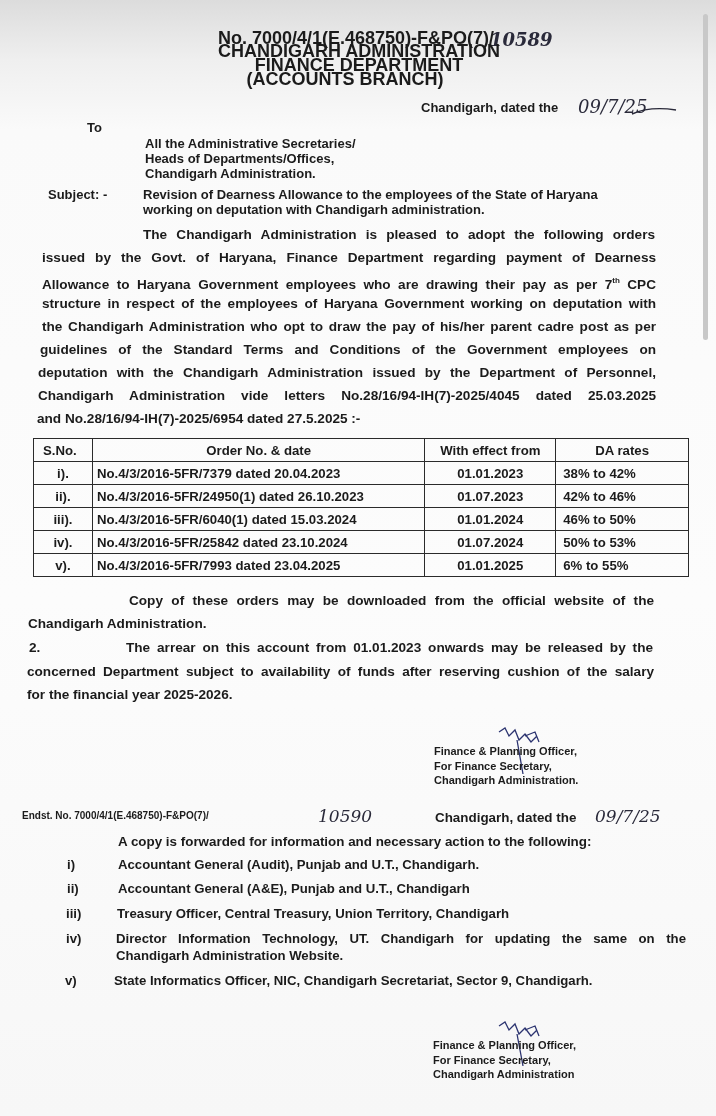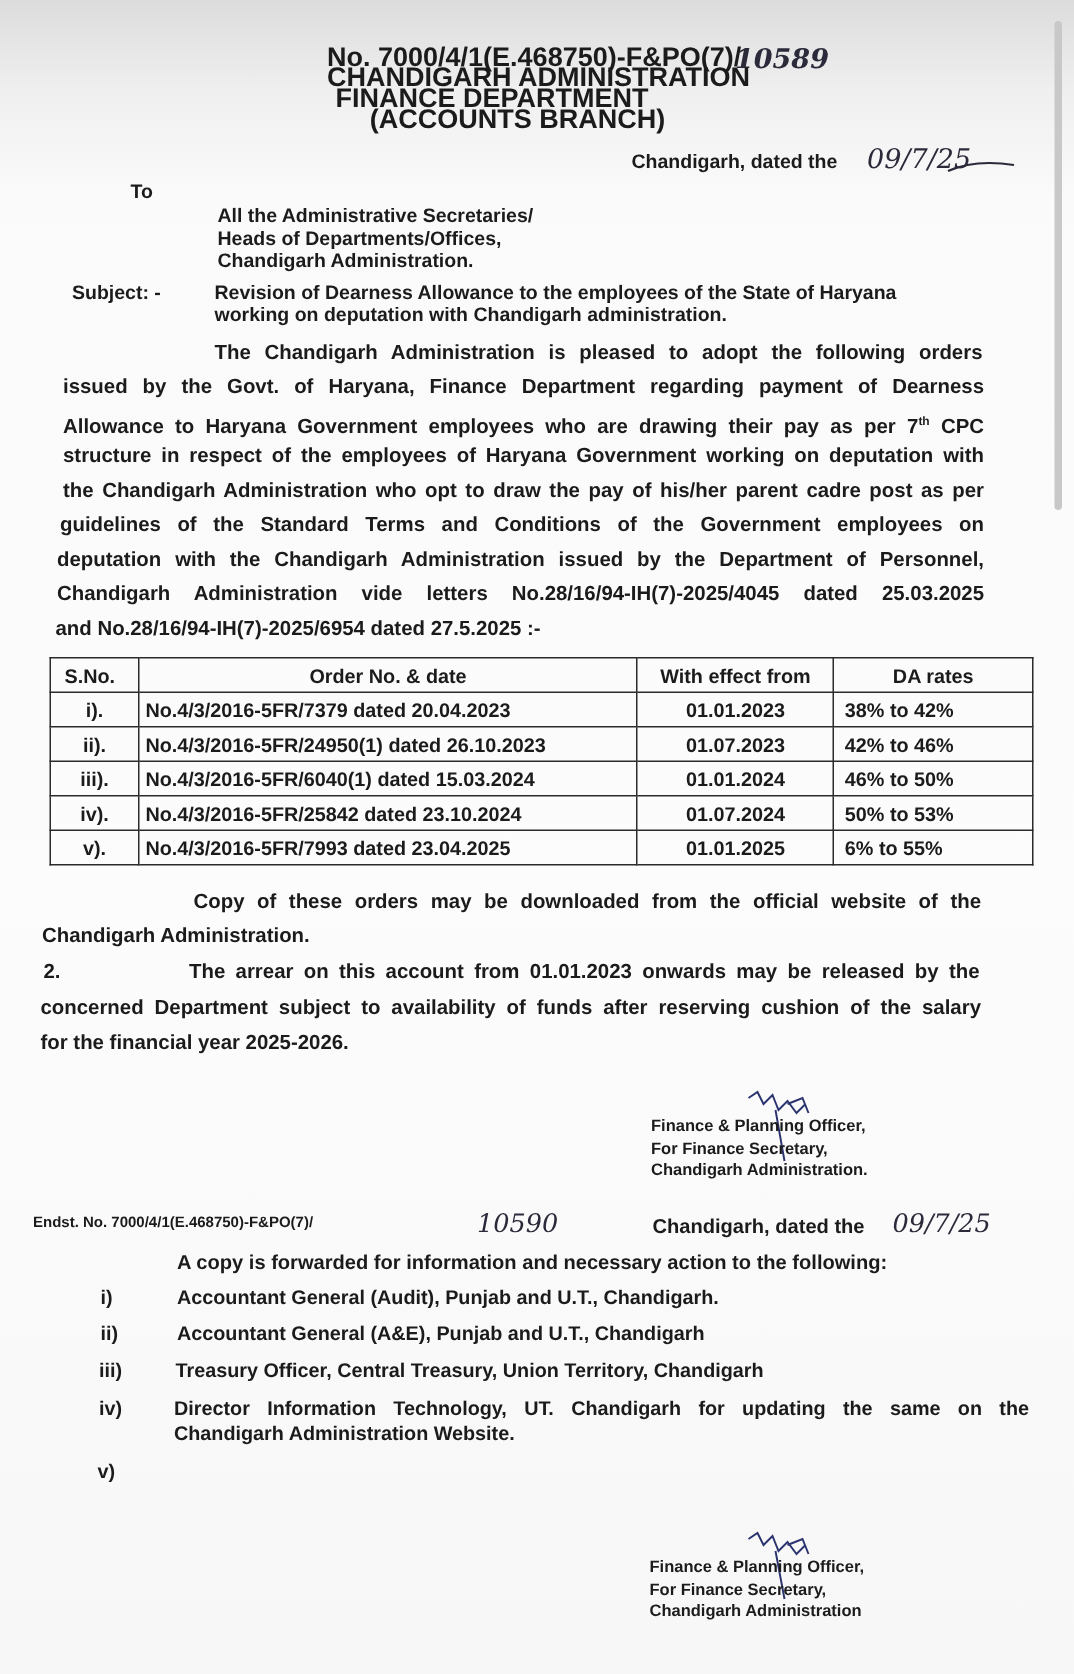--- a/index.html
+++ b/index.html
@@ -36,21 +36,21 @@
     .copy-item { position: absolute; font-size: 13.2px; font-weight: bold; white-space: nowrap; }
   </style>
 </head>
 <body>
 
 <div class="page">
 
   <div class="abs hdr" style="left:218px; top:31px; width:250px;">No. 7000/4/1(E.468750)-F&amp;PO(7)/</div>
   <div class="abs hw" style="left:490px; top:29px; font-size:18px;font-weight:bold;">10589</div>
   <div class="abs hdr" style="left:218px; top:44px; width:254px;">CHANDIGARH ADMINISTRATION</div>
-  <div class="abs hdr" style="left:201px; top:58px; width:254px;">FINANCE DEPARTMENT</div>
+  <div class="abs hdr" style="left:232px; top:58px; width:254px;">FINANCE DEPARTMENT</div>
   <div class="abs hdr" style="left:218px; top:72px; width:254px;">(ACCOUNTS BRANCH)</div>
 
   <div class="abs b13" style="left:421px; top:100px;">Chandigarh, dated the</div>
   <div class="abs hw" style="left:578px; top:96px; font-size:18px;">09/7/25</div>
   <svg class="abs" style="left:630px; top:104px;" width="50" height="14">
     <path d="M2 10 Q 20 2 46 6" stroke="#2a2a3a" stroke-width="1.4" fill="none"></path>
   </svg>
 
   <div class="abs b13" style="left:51px; top:120px;margin-left:36px;">To</div>
   <div class="abs b13" style="left:145px; top:136px; line-height:15px;">All the Administrative Secretaries/</div>
@@ -150,20 +150,21 @@
   <div class="copy-item" style="left:118px; top:881px;">Accountant General (A&amp;E), Punjab and U.T., Chandigarh</div>
 
   <div class="copy-item" style="left:66px; top:906px;">iii)</div>
   <div class="copy-item" style="left:117px; top:906px;">Treasury Officer, Central Treasury, Union Territory, Chandigarh</div>
 
   <div class="copy-item" style="left:66px; top:931px;">iv)</div>
   <div class="copy-item" style="left:116px; top:931px; width:570px; text-align:justify; text-align-last:justify;">Director Information Technology, UT. Chandigarh for updating the same on the</div>
   <div class="copy-item" style="left:116px; top:948px;">Chandigarh Administration Website.</div>
 
   <div class="copy-item" style="left:65px; top:973px;">v)</div>
+  <div class="copy-item" style="left:114px; top:973px;">State Informatics Officer, NIC, Chandigarh Secretariat, Sector 9, Chandigarh.</div>
 
   <svg class="abs" style="left:495px; top:1020px;" width="50" height="52">
     <path d="M4 6 L10 2 L14 10 L20 4 L24 14 L30 8 L36 16 L42 10 M22 14 L28 46 M30 10 L40 6 L44 16" stroke="#2c3470" stroke-width="1.3" fill="none"></path>
   </svg>
   <div class="sig" style="left:433px; top:1038px;">
     <div class="sig-line">Finance &amp; Planning Officer,</div>
     <div class="sig-line">For Finance Secretary,</div>
     <div class="sig-line">Chandigarh Administration</div>
   </div>
 

